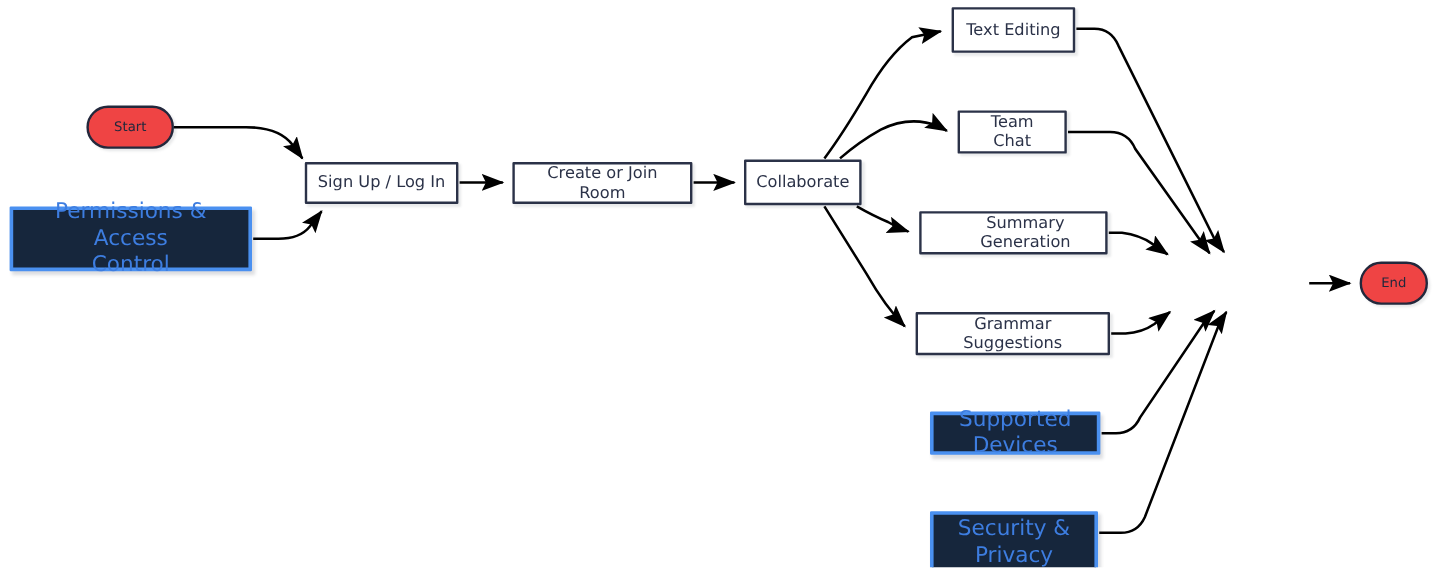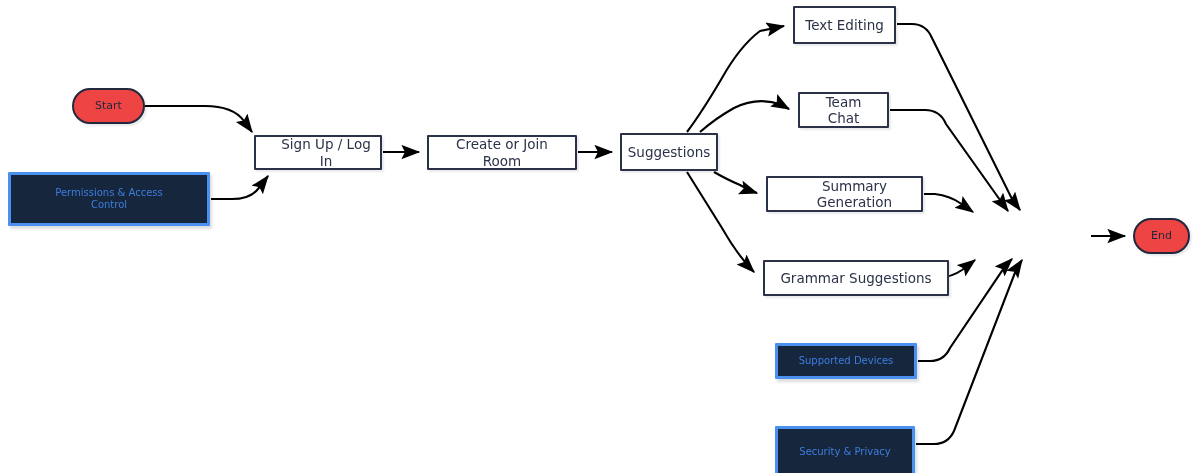--- a/index.html
+++ b/index.html
@@ -48,21 +48,21 @@
     color: #23283c;
     border-radius: 22px;
     font-size: 11px;
     box-shadow: 2px 2px 2px rgba(40,45,60,0.10);
   }
   .node-highlight {
     background: #16263c;
     border: 3px solid #4a90f0;
     color: #3d7de0;
     border-radius: 1px;
-    font-size: 10px;
+    font-size: 18px;
     box-shadow: 2px 3px 3px rgba(40,45,60,0.16);
   }
   .node-label {
     display: block;
     padding: 0 8px;
     white-space: pre-line;
   }
 </style>
 </head>
 <body>
@@ -106,45 +106,45 @@
       <path d="M916,444 L934,444 Q948,444 954,431 L1016,270 Q1020,263 1022,260"></path>
 
       <path d="M1091,236 L1125,236"></path>
     </g>
   </svg>
 
   <div class="node node-terminal" style="left:72px; top:88px; width:73px; height:36px;">
     <span class="node-label">Start</span>
   </div>
 
-  <div class="node node-process" style="left:254px; top:135px; width:128px; height:35px;padding-left:16px;">
+  <div class="node node-process" style="left:254px; top:135px; width:128px; height:35px;">
     <span class="node-label">Sign Up / Log In</span>
   </div>
 
   <div class="node node-process" style="left:427px; top:135px; width:150px; height:35px;">
     <span class="node-label">Create or Join Room</span>
   </div>
 
   <div class="node node-process" style="left:620px; top:133px; width:98px; height:38px;">
-    <span class="node-label">Suggestions</span>
+    <span class="node-label">Collaborate</span>
   </div>
 
   <div class="node node-process" style="left:798px; top:92px; width:91px; height:36px;">
     <span class="node-label">Team Chat</span>
   </div>
 
   <div class="node node-process" style="left:793px; top:6px; width:103px; height:38px;">
     <span class="node-label">Text Editing</span>
   </div>
 
   <div class="node node-process" style="left:766px; top:176px; width:157px; height:36px;padding-left:20px;">
     <span class="node-label">Summary Generation</span>
   </div>
 
-  <div class="node node-process" style="left:763px; top:260px; width:186px; height:36px;">
+  <div class="node node-process" style="left:763px; top:260px; width:162px; height:36px;">
     <span class="node-label">Grammar Suggestions</span>
   </div>
 
 
   <div class="node node-terminal" style="left:1133px; top:218px; width:57px; height:36px;">
     <span class="node-label">End</span>
   </div>
 
   <div class="node node-highlight" style="left:8px; top:172px; width:202px; height:54px;">
     <span class="node-label">Permissions &amp; Access

